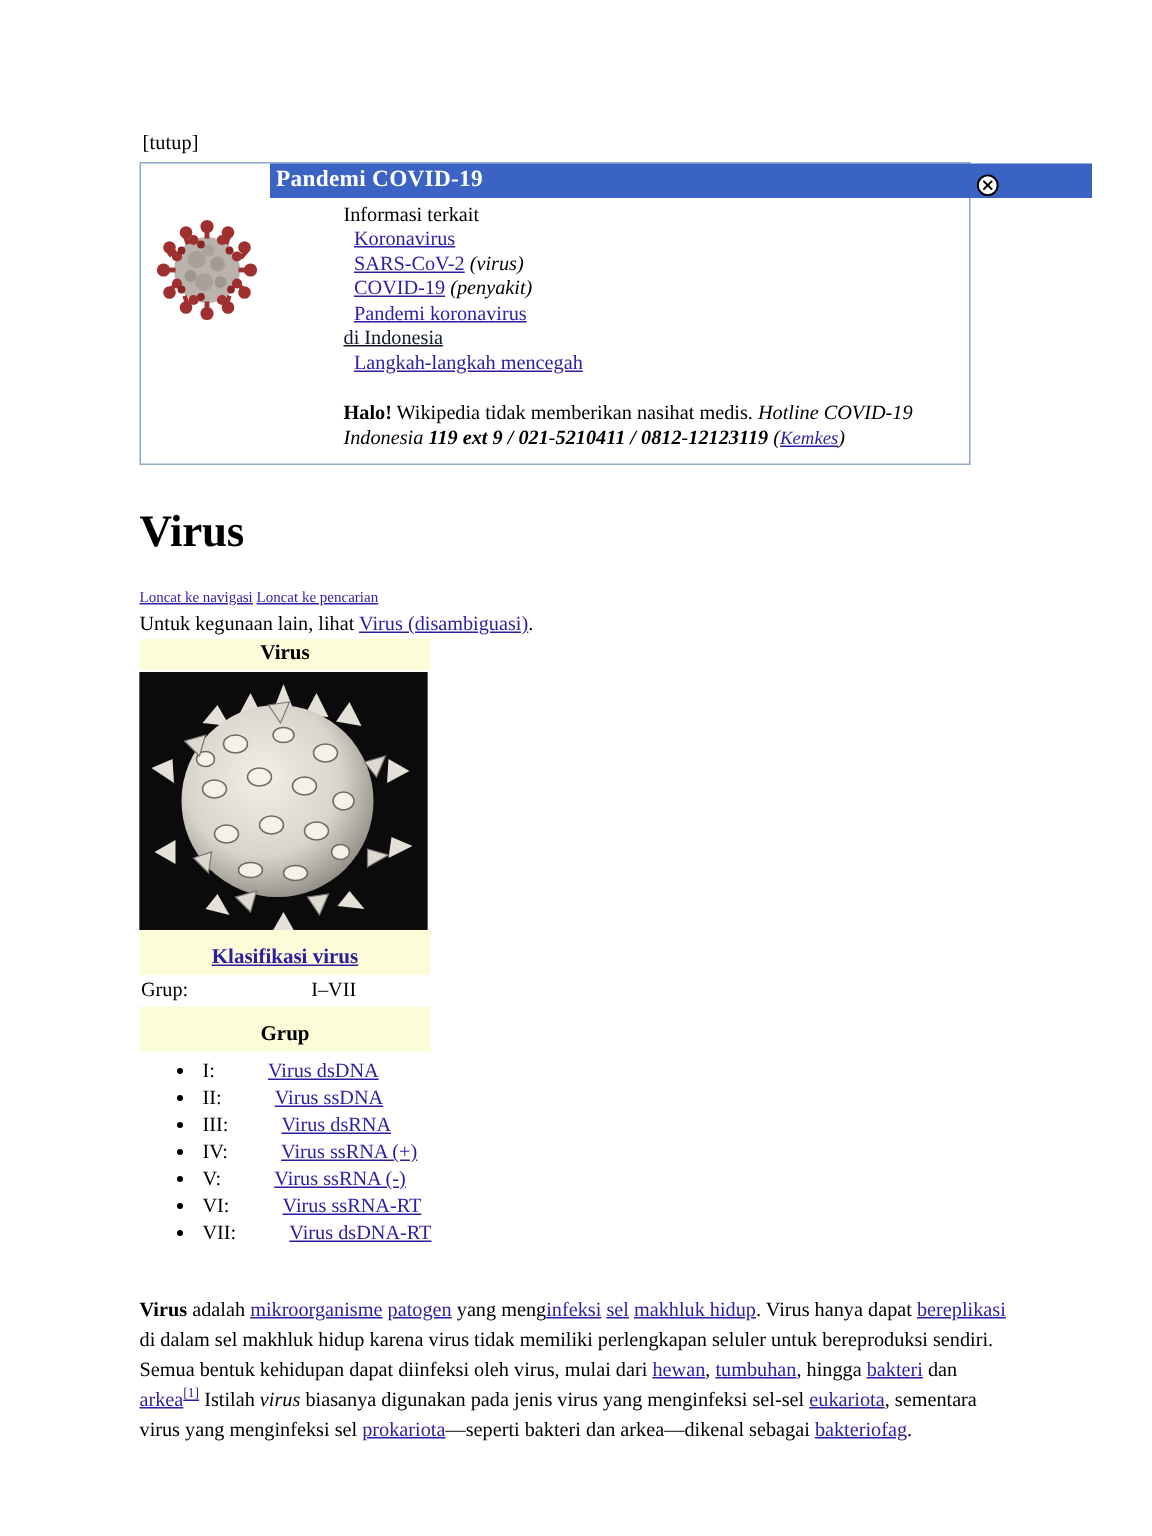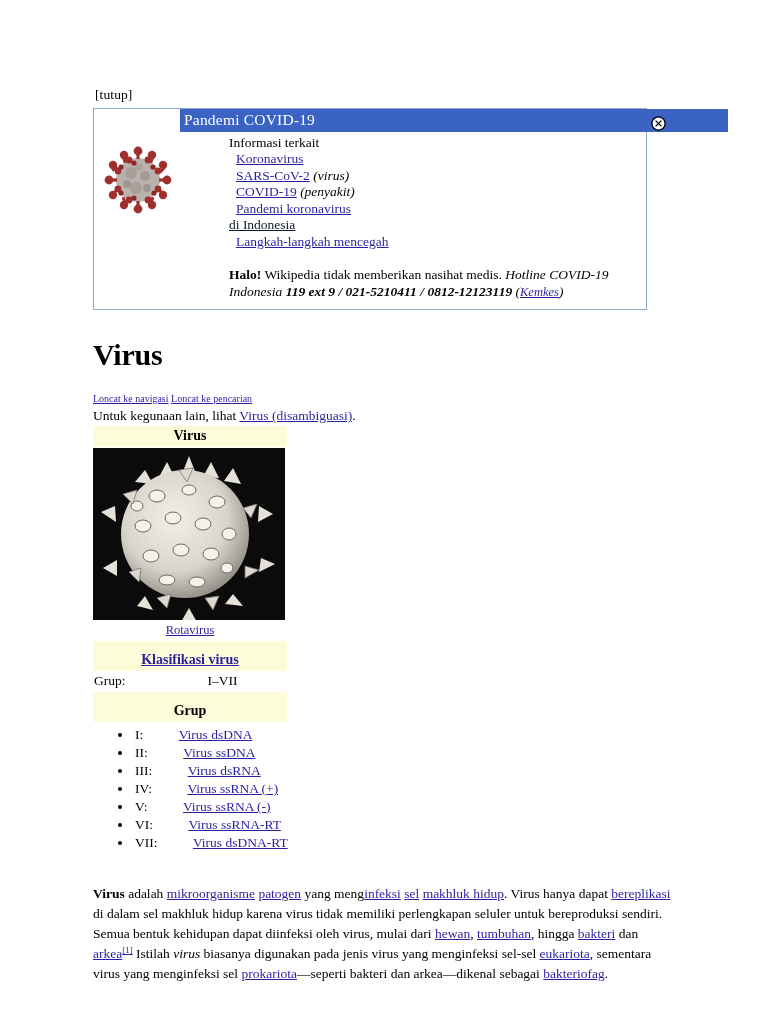--- a/index.html
+++ b/index.html
@@ -57,21 +57,21 @@
   }
   .corona-svg { display: block; }
 
   .covid-content {
     flex: 1 1 auto;
     padding-right: 8px;
   }
   .covid-title-bar {
     background: #3b63c4;
     color: #ffffff;
-    font-weight: normal;
+    font-weight: bold;
     font-size: 15.5px;
     line-height: 18px;
     padding: 2px 0 3px 4px;
     margin-left: -2px;
     margin-right: -90px;
     letter-spacing: 0.2px;
   }
   .covid-links {
     padding: 3px 0 0 47px;
     line-height: 16.5px;
@@ -372,23 +372,20 @@
           <polygon points="150,60 164,56 158,70"></polygon>
           <polygon points="152,118 166,122 152,130"></polygon>
           <polygon points="36,124 48,120 46,134"></polygon>
           <polygon points="64,150 78,146 74,160"></polygon>
           <polygon points="112,150 126,148 120,162"></polygon>
           <polygon points="86,22 100,20 94,34"></polygon>
         </g>
       </svg>
     </div>
 
-    <div class="ib-caption">
-      <a href="#">Rotavirus</a>
-    </div>
 
     <div class="ib-section">
       <a href="#">Klasifikasi virus</a>
     </div>
 
     <div class="ib-row">
       <span class="lbl">Grup:</span>
       <span class="val">I–VII</span>
     </div>
 

